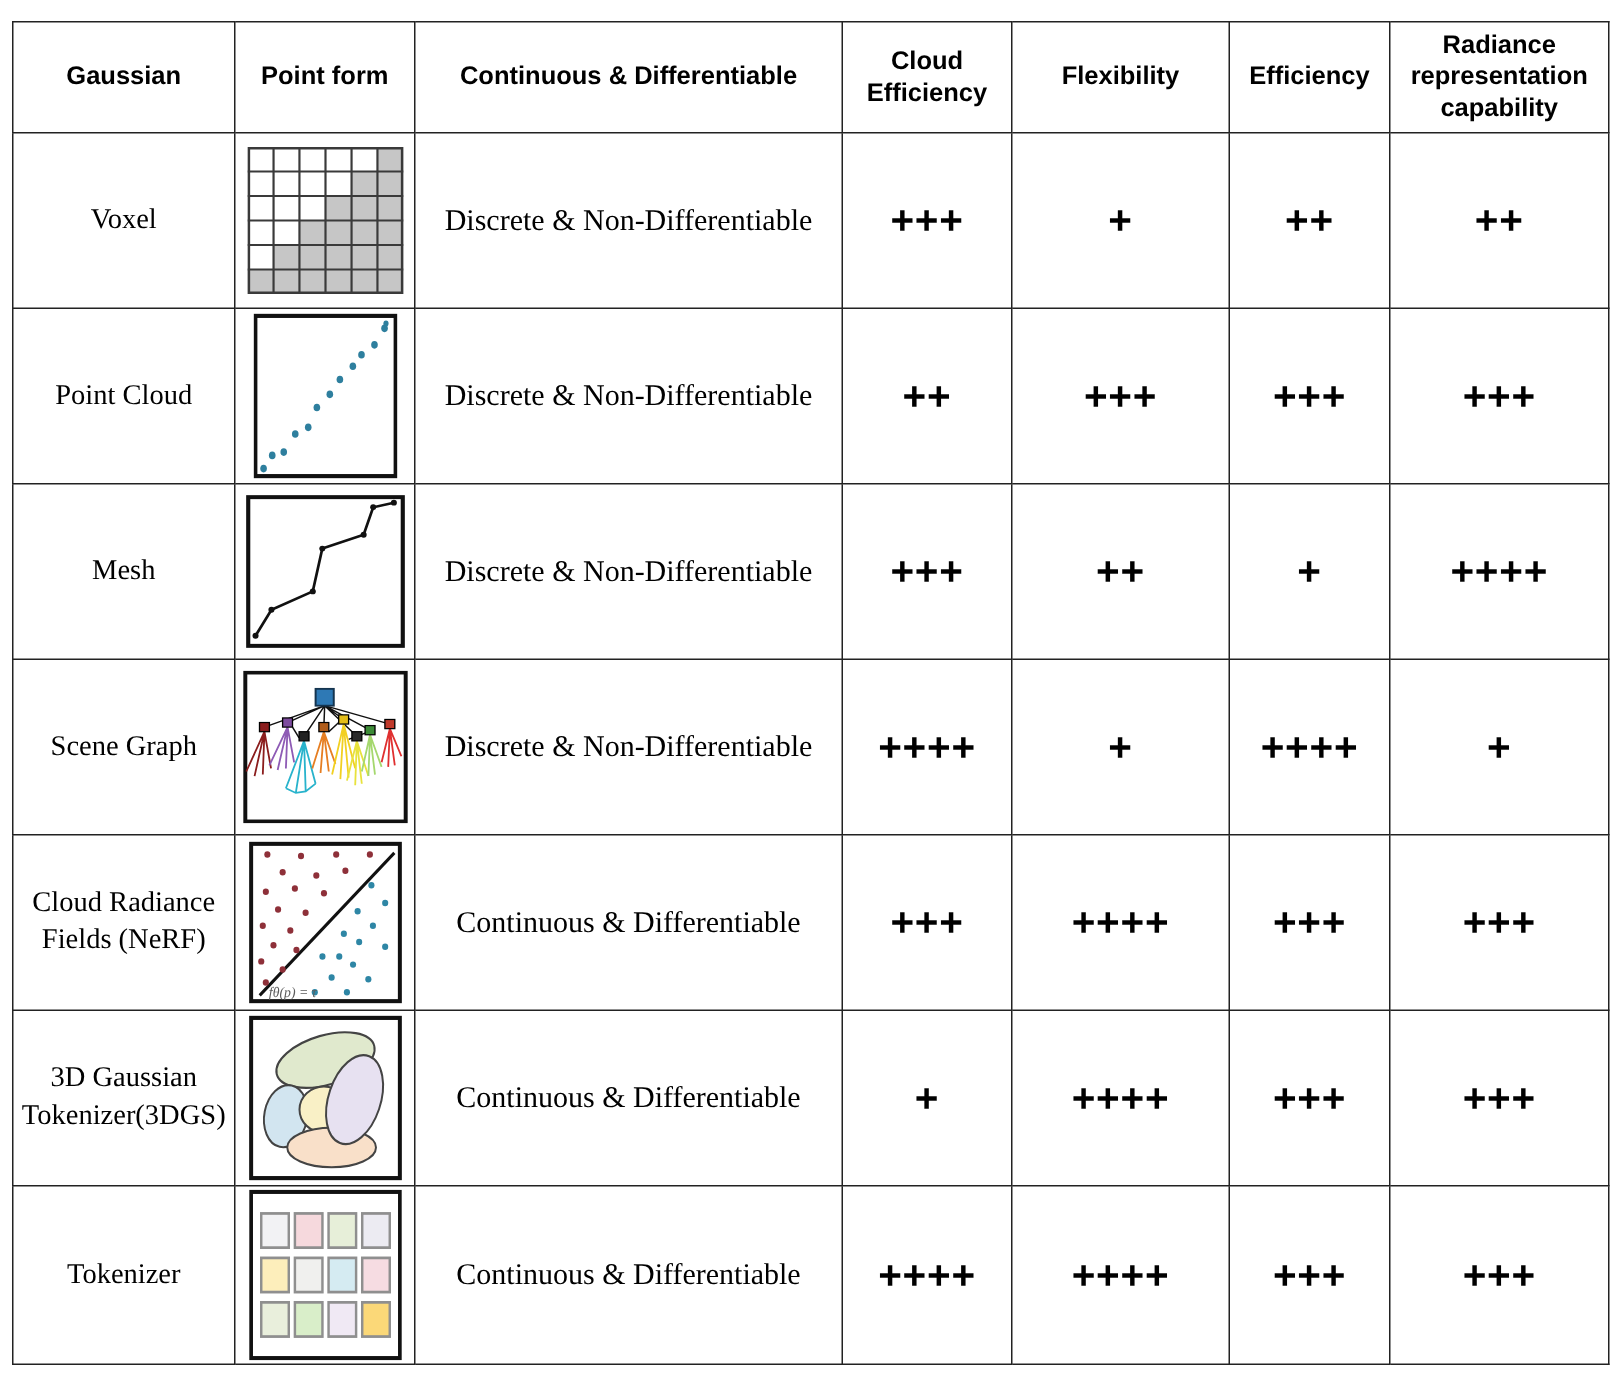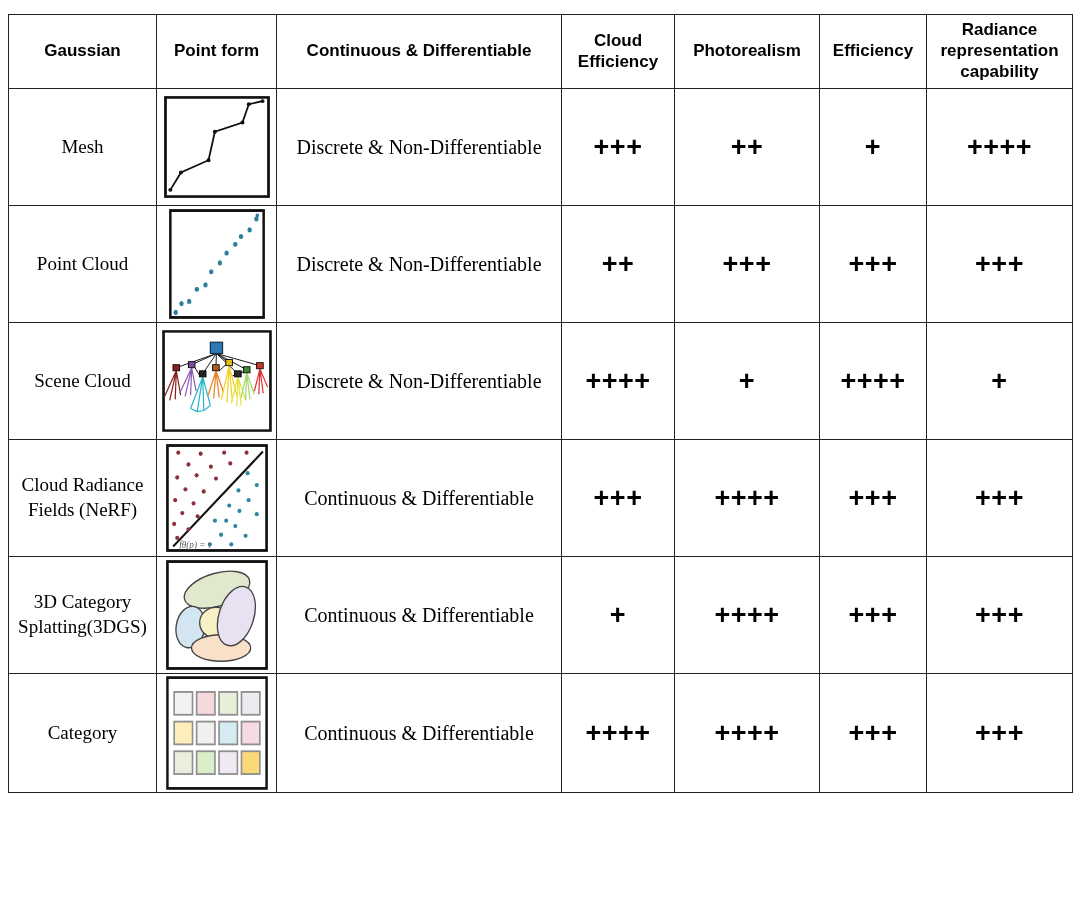--- a/index.html
+++ b/index.html
@@ -40,50 +40,42 @@
         <col style="width:145px">
         <col style="width:107px">
         <col style="width:146px">
   </colgroup>
   <thead>
     <tr>
       <th>Gaussian</th>
       <th>Point form</th>
       <th>Continuous &amp; Differentiable</th>
       <th>Cloud Efficiency</th>
-      <th>Photorealism</th>
+      <th>Flexibility</th>
       <th>Efficiency</th>
       <th>Radiance representation capability</th>
     </tr>
   </thead>
   <tbody>
 
-
-    <tr>
-      <td class="cat">Mesh</td>
-      <td class="icon-cell">
-        <svg width="106" height="102" viewBox="0 0 100 100" preserveAspectRatio="none">
-          <rect x="1.4" y="1.4" width="97.2" height="97.2" fill="#ffffff" stroke="#111111" stroke-width="2.6"></rect>
-          <polyline points="6,92 16,75 42,63 48,35 74,26 80,8 93,5" fill="none" stroke="#111111" stroke-width="1.7"></polyline>
-          <g fill="#111111">
-            <circle cx="6" cy="92" r="1.9"></circle>
-                <circle cx="16" cy="75" r="1.9"></circle>
-                <circle cx="42" cy="63" r="1.9"></circle>
-            <circle cx="48" cy="35" r="1.9"></circle>
-                <circle cx="74" cy="26" r="1.9"></circle>
-                <circle cx="80" cy="8" r="1.9"></circle>
-            <circle cx="93" cy="5" r="1.9"></circle>
-          </g>
-        </svg>
-      </td>
-      <td class="diff">Discrete &amp; Non-Differentiable</td>
-      <td class="plus">+++</td>
-      <td class="plus">++</td>
-      <td class="plus">+</td>
-      <td class="plus">++++</td>
+    <tr>
+      <td class="cat">Voxel</td>
+      <td class="icon-cell">
+        <svg width="104" height="98" viewBox="0 0 100 100" preserveAspectRatio="none">
+          <rect x="0.8" y="0.8" width="98.4" height="98.4" fill="#ffffff" stroke="#bbbbbb" stroke-width="1"></rect>
+          <polygon points="83.3,0 100,0 100,100 0,100 0,83.3 16.7,83.3 16.7,66.7 33.3,66.7 33.3,50 50,50 50,33.3 66.7,33.3 66.7,16.7 83.3,16.7" fill="#c6c6c6"></polygon>
+          <path d="M16.7,0V100 M33.3,0V100 M50,0V100 M66.7,0V100 M83.3,0V100 M0,16.7H100 M0,33.3H100 M0,50H100 M0,66.7H100 M0,83.3H100" stroke="#3a3a3a" stroke-width="1.4" fill="none"></path>
+          <rect x="0.8" y="0.8" width="98.4" height="98.4" fill="none" stroke="#3a3a3a" stroke-width="1.8"></rect>
+        </svg>
+      </td>
+      <td class="diff">Discrete &amp; Non-Differentiable</td>
+      <td class="plus">+++</td>
+      <td class="plus">+</td>
+      <td class="plus">++</td>
+      <td class="plus">++</td>
     </tr>
 
     <tr>
       <td class="cat">Point Cloud</td>
       <td class="icon-cell">
         <svg width="96" height="110" viewBox="0 0 100 100" preserveAspectRatio="none">
           <rect x="1.4" y="1.4" width="97.2" height="97.2" fill="#ffffff" stroke="#111111" stroke-width="2.6"></rect>
           <g fill="#2e7f9e">
             <circle cx="7" cy="94" r="2.3"></circle>
                 <circle cx="13" cy="86" r="2.3"></circle>
@@ -102,21 +94,45 @@
         </svg>
       </td>
       <td class="diff">Discrete &amp; Non-Differentiable</td>
       <td class="plus">++</td>
       <td class="plus">+++</td>
       <td class="plus">+++</td>
       <td class="plus">+++</td>
     </tr>
 
     <tr>
-      <td class="cat">Scene Cloud</td>
+      <td class="cat">Mesh</td>
+      <td class="icon-cell">
+        <svg width="106" height="102" viewBox="0 0 100 100" preserveAspectRatio="none">
+          <rect x="1.4" y="1.4" width="97.2" height="97.2" fill="#ffffff" stroke="#111111" stroke-width="2.6"></rect>
+          <polyline points="6,92 16,75 42,63 48,35 74,26 80,8 93,5" fill="none" stroke="#111111" stroke-width="1.7"></polyline>
+          <g fill="#111111">
+            <circle cx="6" cy="92" r="1.9"></circle>
+                <circle cx="16" cy="75" r="1.9"></circle>
+                <circle cx="42" cy="63" r="1.9"></circle>
+            <circle cx="48" cy="35" r="1.9"></circle>
+                <circle cx="74" cy="26" r="1.9"></circle>
+                <circle cx="80" cy="8" r="1.9"></circle>
+            <circle cx="93" cy="5" r="1.9"></circle>
+          </g>
+        </svg>
+      </td>
+      <td class="diff">Discrete &amp; Non-Differentiable</td>
+      <td class="plus">+++</td>
+      <td class="plus">++</td>
+      <td class="plus">+</td>
+      <td class="plus">++++</td>
+    </tr>
+
+    <tr>
+      <td class="cat">Scene Graph</td>
       <td class="icon-cell">
         <svg width="110" height="102" viewBox="0 0 100 100" preserveAspectRatio="none">
           <rect x="1.4" y="1.4" width="97.2" height="97.2" fill="#ffffff" stroke="#111111" stroke-width="2.4"></rect>
           <g stroke="#111111" stroke-width="0.9">
             <path d="M49.5,23 L13,37 M49.5,23 L27,34 M49.5,23 L37,43 M49.5,23 L49,37 M49.5,23 L61,32 M49.5,23 L69,43 M49.5,23 L77,39 M49.5,23 L89,35 M30,37 L34,44 M52,40 L58,34 M64,45 L74,41"></path>
           </g>
           <g stroke-width="1.1" fill="none">
             <path d="M13,40 L2,66 M13,40 L7,69 M13,40 L12,68 M13,40 L17,64" stroke="#8b1d1d"></path>
             <path d="M27,37 L16,62 M27,37 L21,65 M27,37 L26,64 M27,37 L31,60" stroke="#8e5bb5"></path>
             <path d="M37,46 L26,77 M37,46 L32,80 M37,46 L38,79 M37,46 L44,74 M26,77 L32,80 L38,79 L44,74" stroke="#28b3cc"></path>
@@ -193,42 +209,42 @@
         </svg>
       </td>
       <td class="diff">Continuous &amp; Differentiable</td>
       <td class="plus">+++</td>
       <td class="plus">++++</td>
       <td class="plus">+++</td>
       <td class="plus">+++</td>
     </tr>
 
     <tr>
-      <td class="cat">3D Category Splatting(3DGS)</td>
+      <td class="cat">3D Gaussian Tokenizer(3DGS)</td>
       <td class="icon-cell">
         <svg width="102" height="110" viewBox="0 0 100 100" preserveAspectRatio="none">
           <rect x="1.4" y="1.4" width="97.2" height="97.2" fill="#ffffff" stroke="#111111" stroke-width="2.6"></rect>
           <g stroke="#444444" stroke-width="1.3">
             <ellipse cx="50" cy="27" rx="33" ry="15" transform="rotate(-15 50 27)" fill="#e0e9cd"></ellipse>
             <ellipse cx="24" cy="61" rx="14" ry="19" transform="rotate(12 24 61)" fill="#d2e5f0"></ellipse>
             <ellipse cx="49" cy="57" rx="16" ry="14" fill="#f9f0c6"></ellipse>
             <ellipse cx="54" cy="80" rx="29" ry="12" fill="#f9e0c9"></ellipse>
             <ellipse cx="69" cy="51" rx="17" ry="28" transform="rotate(20 69 51)" fill="#e7e1f1"></ellipse>
           </g>
         </svg>
       </td>
       <td class="diff">Continuous &amp; Differentiable</td>
       <td class="plus">+</td>
       <td class="plus">++++</td>
       <td class="plus">+++</td>
       <td class="plus">+++</td>
     </tr>
 
     <tr>
-      <td class="cat">Category</td>
+      <td class="cat">Tokenizer</td>
       <td class="icon-cell">
         <svg width="102" height="114" viewBox="0 0 100 100" preserveAspectRatio="none">
           <rect x="1.4" y="1.4" width="97.2" height="97.2" fill="#ffffff" stroke="#111111" stroke-width="2.4"></rect>
           <g stroke="#8f8f8f" stroke-width="1.6">
             <rect x="8" y="14" width="18" height="20" fill="#f2f2f4"></rect>
             <rect x="30" y="14" width="18" height="20" fill="#f6d9dd"></rect>
             <rect x="52" y="14" width="18" height="20" fill="#e7efd9"></rect>
             <rect x="74" y="14" width="18" height="20" fill="#ecebf2"></rect>
             <rect x="8" y="40" width="18" height="20" fill="#fdeebb"></rect>
             <rect x="30" y="40" width="18" height="20" fill="#f0f0ee"></rect>

